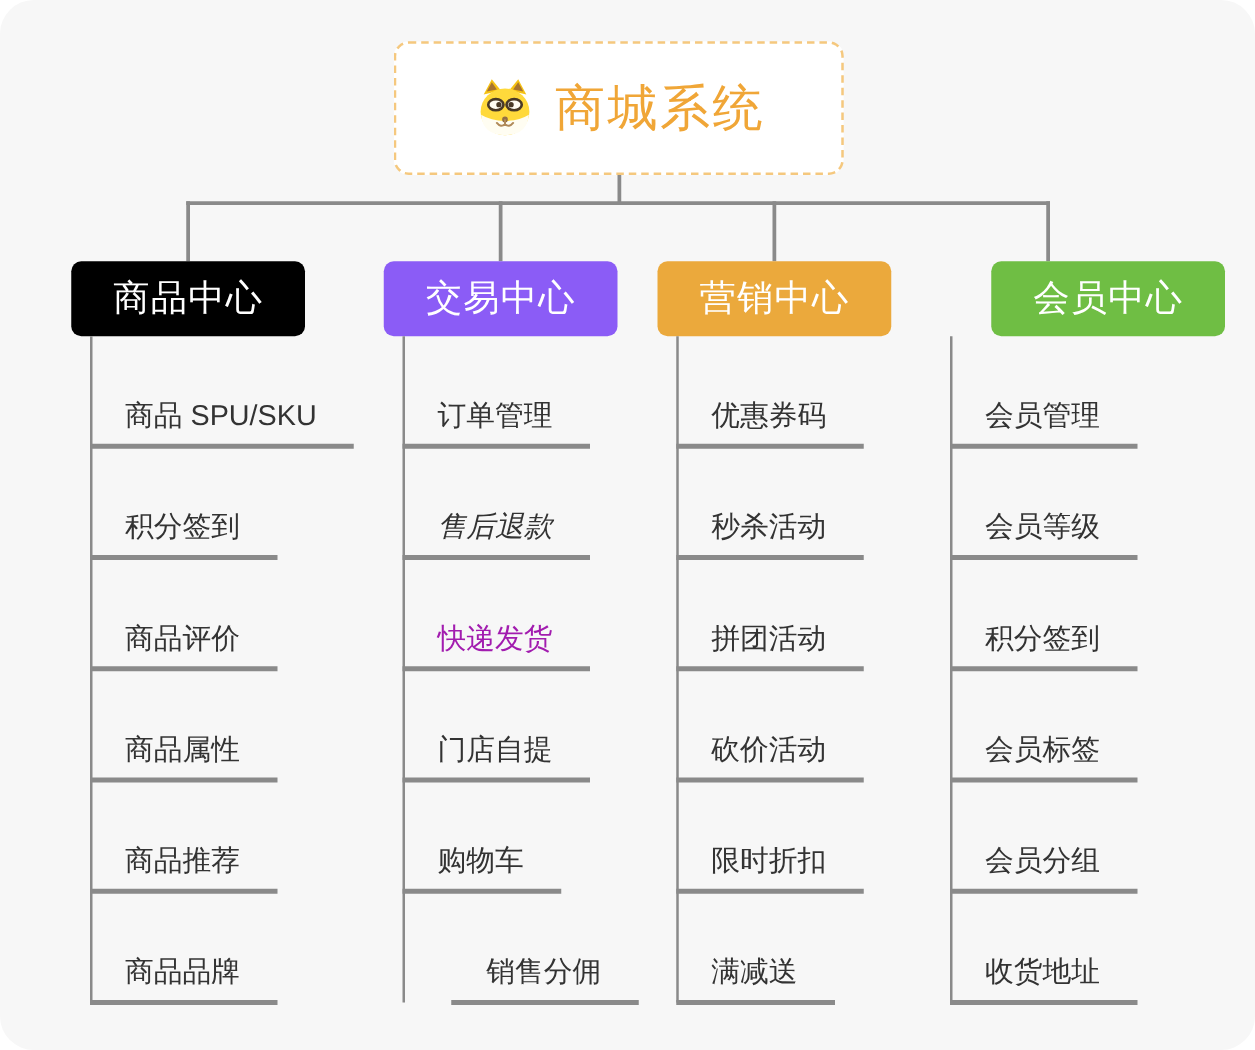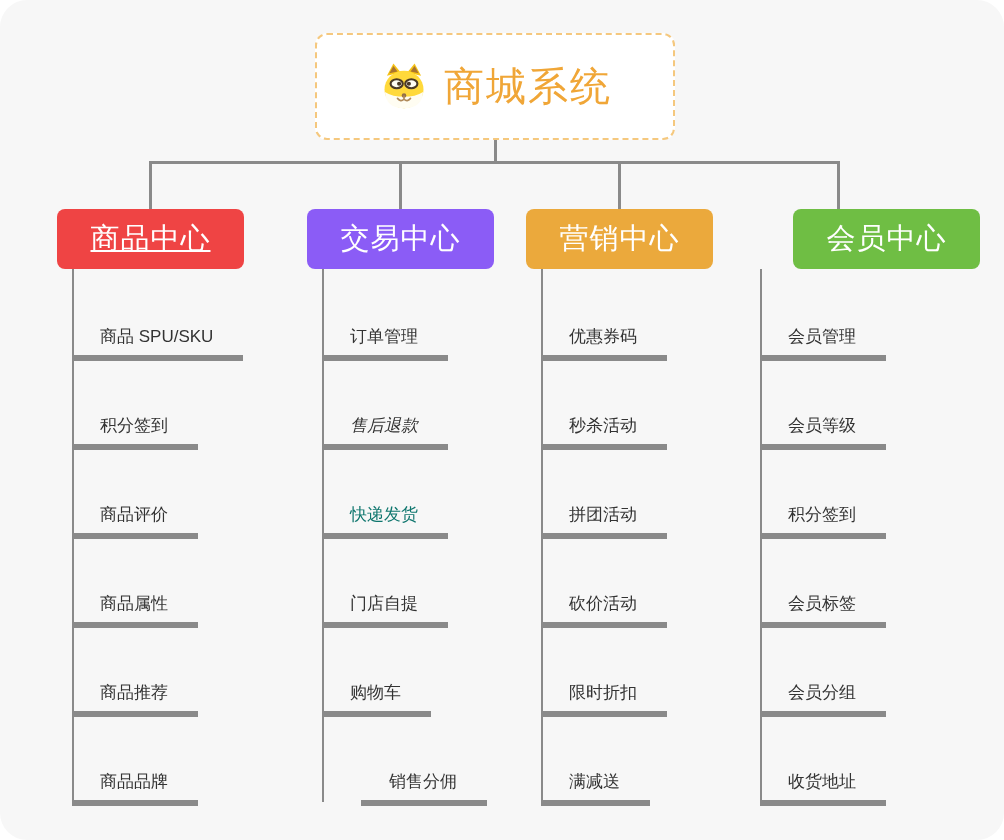--- a/index.html
+++ b/index.html
@@ -62,22 +62,22 @@
   }
 
   
   .leaf {
     position: absolute;
     height: 42px;
     display: flex;
     align-items: flex-end;
     box-sizing: content-box;
     padding: 0 30px 7px 28px;
-    border-bottom: 6px solid #4c1d95;
-    font-size: 17px;
+    border-bottom: 4px solid #4c1d95;
+    font-size: 23px;
     color: #333333;
     white-space: nowrap;
   }
 </style>
 </head>
 <body>
 
 <div id="canvas">
 
   <div class="root-node">
@@ -105,21 +105,21 @@
 
   <div id="connectors">
       <div class="line" style="left: 493.5px; top: 140px; width: 3px; height: 24px; background: rgb(138, 138, 138);"></div>
       <div class="line" style="left: 149px; top: 161px; width: 691px; height: 3px; background: rgb(138, 138, 138);"></div>
       <div class="line" style="left: 149px; top: 161px; width: 3px; height: 48px; background: rgb(138, 138, 138);"></div>
       <div class="line" style="left: 399px; top: 161px; width: 3px; height: 48px; background: rgb(138, 138, 138);"></div>
       <div class="line" style="left: 618px; top: 161px; width: 3px; height: 48px; background: rgb(138, 138, 138);"></div>
       <div class="line" style="left: 837px; top: 161px; width: 3px; height: 48px; background: rgb(138, 138, 138);"></div>
     </div>
   <div id="branches">
-      <div class="branch-box" style="left: 57px; width: 187px; background: #ef4444; text-decoration: underline;">
+      <div class="branch-box" style="left: 57px; width: 187px; background: #000000;">
         <span>商品中心</span>
       </div>
       <div class="line" style="left: 72px; top: 269px; width: 2px; height: 533px; background: rgb(138, 138, 138);"></div>
       <div class="leaf" style="left: 72px; top: 306px; height: 42px; border-bottom-color: rgb(138, 138, 138); color: rgb(51, 51, 51);">
         <span>商品 SPU/SKU</span>
       </div>
       <div class="leaf" style="left: 72px; top: 395px; height: 42px; border-bottom-color: rgb(138, 138, 138); color: rgb(51, 51, 51);">
         <span>积分签到</span>
       </div>
       <div class="leaf" style="left: 72px; top: 484px; height: 42px; border-bottom-color: rgb(138, 138, 138); color: rgb(51, 51, 51);">
@@ -137,21 +137,21 @@
       <div class="branch-box" style="left: 307px; width: 187px; background: #8b5cf6;">
         <span>交易中心</span>
       </div>
       <div class="line" style="left: 322px; top: 269px; width: 2px; height: 533px; background: rgb(138, 138, 138);"></div>
       <div class="leaf" style="left: 322px; top: 306px; height: 42px; border-bottom-color: rgb(138, 138, 138); color: rgb(51, 51, 51);">
         <span>订单管理</span>
       </div>
       <div class="leaf" style="left: 322px; top: 395px; height: 42px; border-bottom-color: rgb(138, 138, 138); color: rgb(51, 51, 51); font-style: italic;">
         <span>售后退款</span>
       </div>
-      <div class="leaf" style="left: 322px; top: 484px; height: 42px; border-bottom-color: rgb(138, 138, 138); color: #0f766e;">
+      <div class="leaf" style="left: 322px; top: 484px; height: 42px; border-bottom-color: rgb(138, 138, 138); color: #a21caf;">
         <span>快递发货</span>
       </div>
       <div class="leaf" style="left: 322px; top: 573px; height: 42px; border-bottom-color: rgb(138, 138, 138); color: rgb(51, 51, 51);">
         <span>门店自提</span>
       </div>
       <div class="leaf" style="left: 322px; top: 662px; height: 42px; border-bottom-color: rgb(138, 138, 138); color: rgb(51, 51, 51);">
         <span>购物车</span>
       </div>
       <div class="leaf" style="left: 322px; top: 751px; height: 42px; border-bottom-color: rgb(138, 138, 138); color: rgb(51, 51, 51); margin-left: 39px;">
         <span>销售分佣</span>

